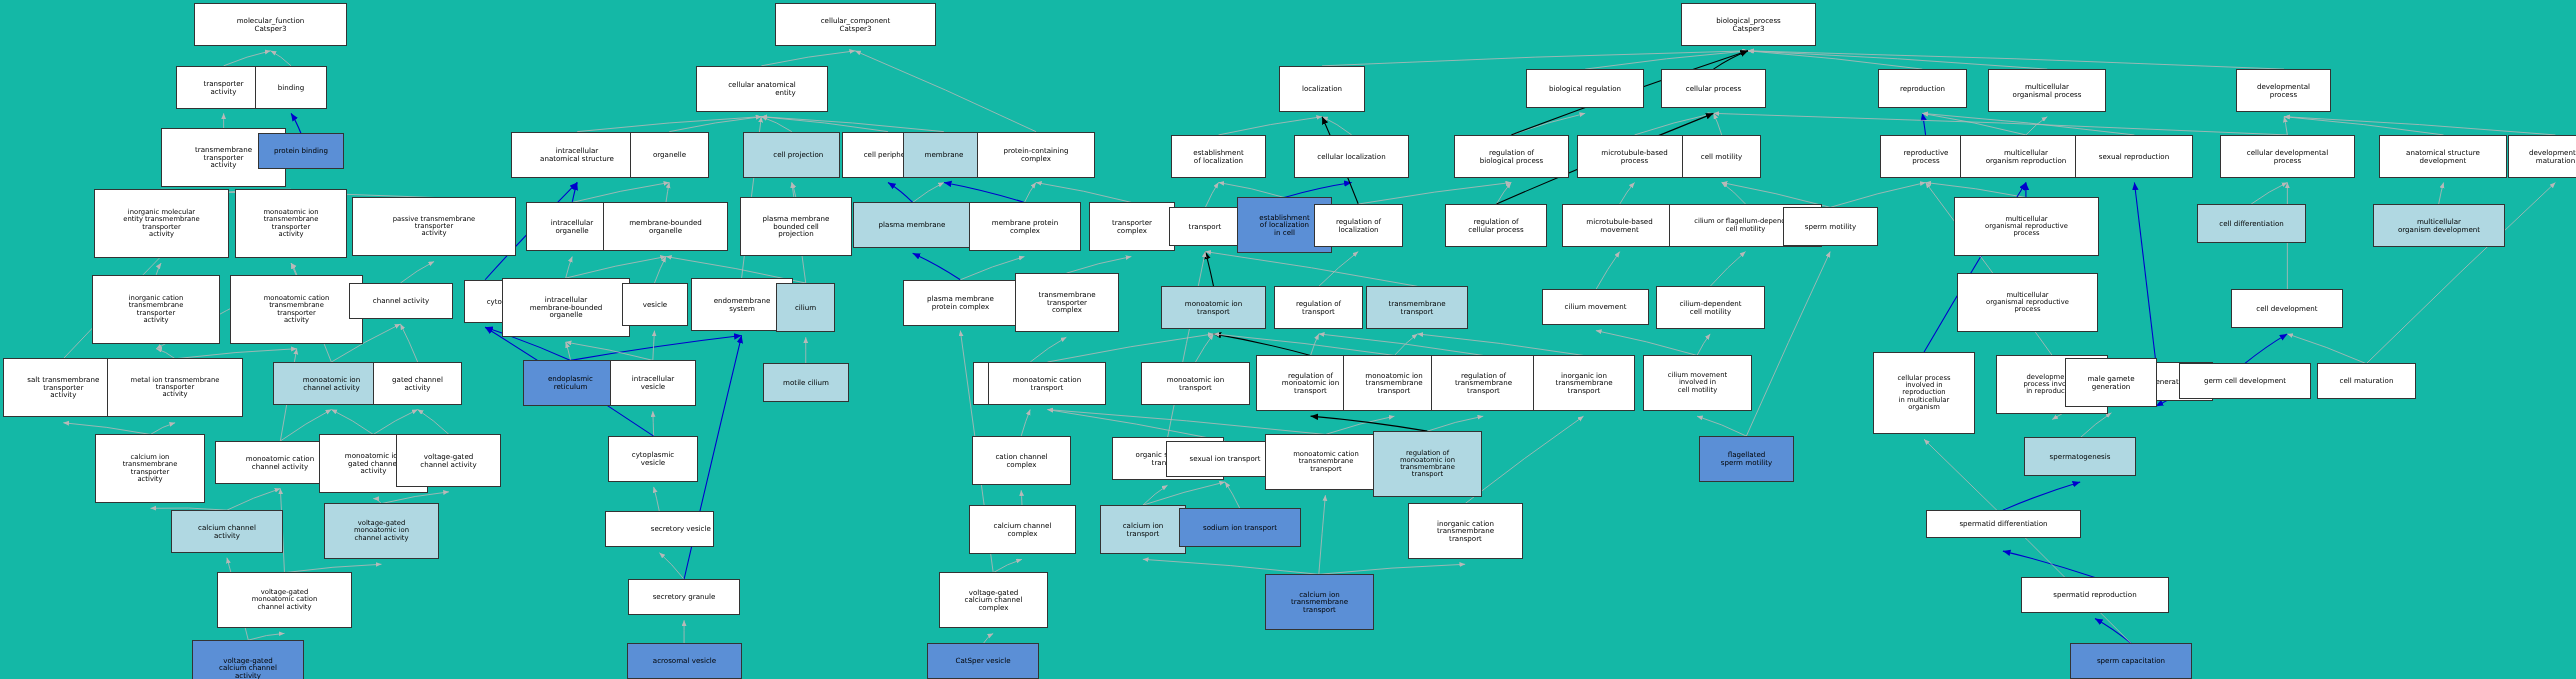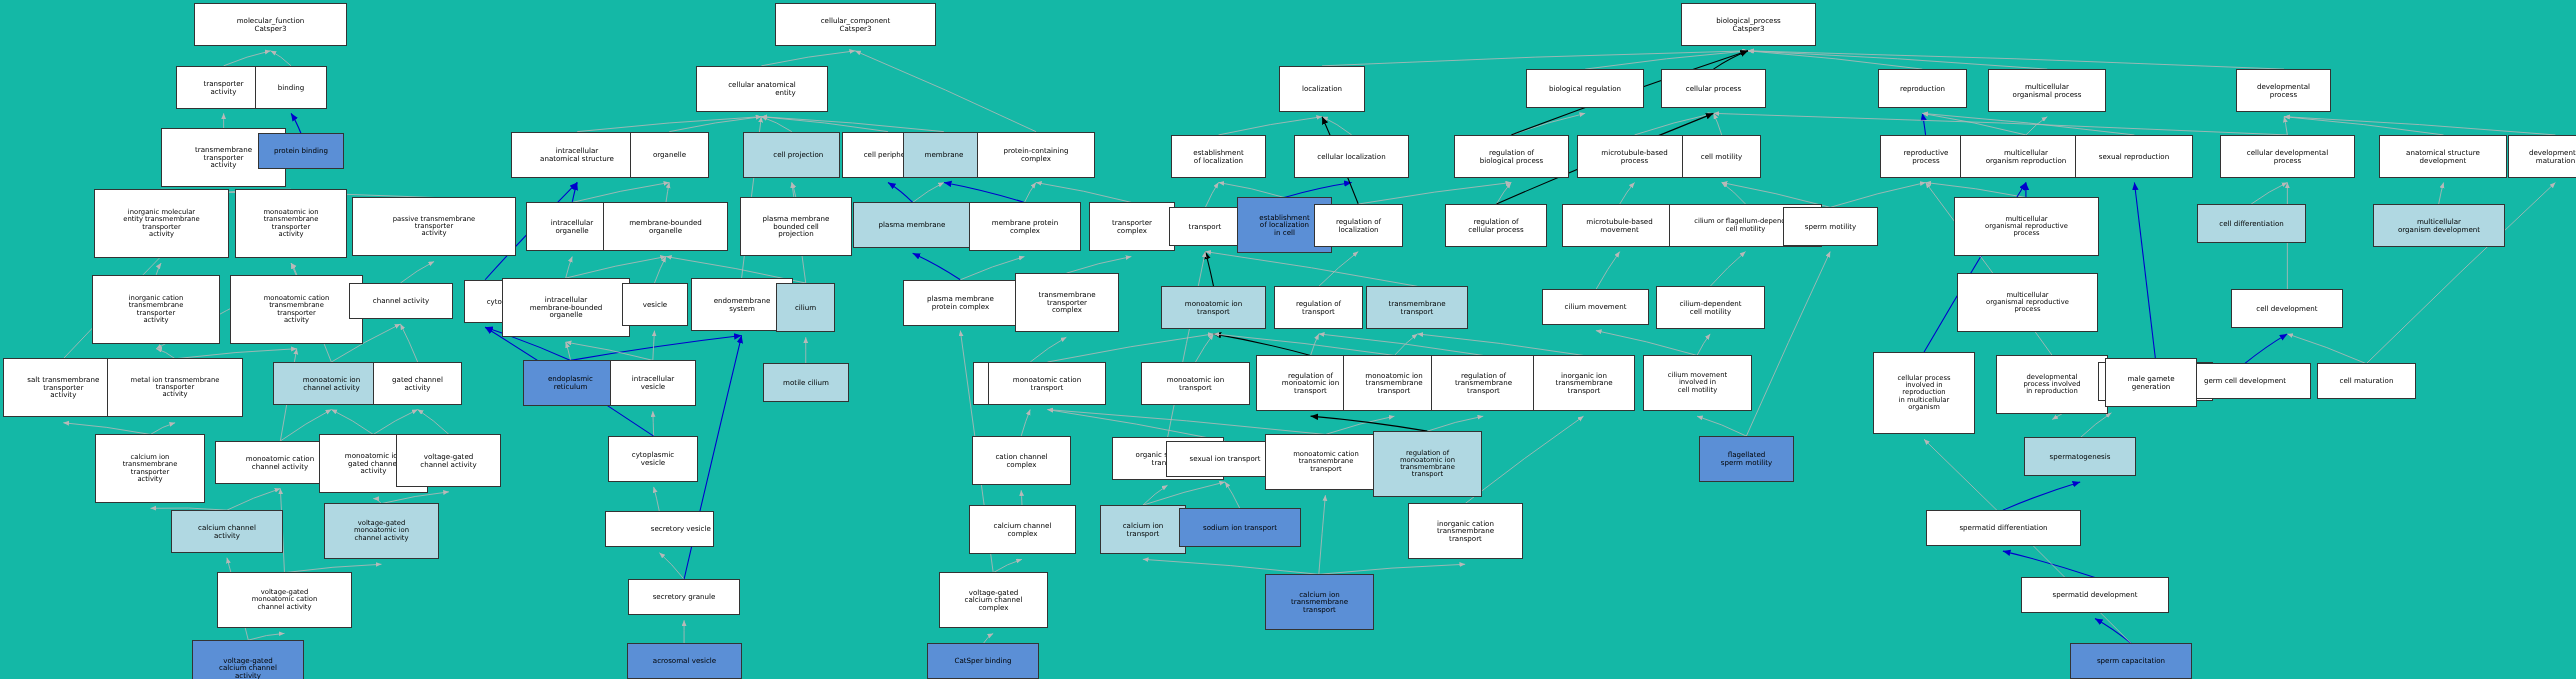--- a/index.html
+++ b/index.html
@@ -330,21 +330,21 @@
     <div class="node " style="left: 972px; top: 436px; width: 99px; height: 49px;">cation channel
 complex</div>
     <div class="node " style="left: 605px; top: 511px; width: 109px; height: 36px; padding-left: 44px;">secretory vesicle</div>
     <div class="node " style="left: 969px; top: 505px; width: 107px; height: 49px;">calcium channel
 complex</div>
     <div class="node " style="left: 628px; top: 579px; width: 112px; height: 36px;">secretory granule</div>
     <div class="node " style="left: 939px; top: 572px; width: 109px; height: 56px;">voltage-gated
 calcium channel
 complex</div>
     <div class="node darkblue" style="left: 627px; top: 643px; width: 115px; height: 36px;">acrosomal vesicle</div>
-    <div class="node darkblue" style="left: 927px; top: 643px; width: 112px; height: 36px;">CatSper binding</div>
+    <div class="node darkblue" style="left: 927px; top: 643px; width: 112px; height: 36px;">CatSper vesicle</div>
     <div class="node " style="left: 1681px; top: 3.3px; width: 135px; height: 43px;">biological_process
 Catsper3</div>
     <div class="node " style="left: 1279px; top: 66px; width: 86px; height: 46px;">localization</div>
     <div class="node " style="left: 1526px; top: 69px; width: 118px; height: 39px;">biological regulation</div>
     <div class="node " style="left: 1661px; top: 69px; width: 105px; height: 39px;">cellular process</div>
     <div class="node " style="left: 1878px; top: 69px; width: 89px; height: 39px;">reproduction</div>
     <div class="node " style="left: 1988px; top: 69px; width: 118px; height: 43px;">multicellular
 organismal process</div>
     <div class="node " style="left: 2236px; top: 69px; width: 95px; height: 43px;">developmental
 process</div>
@@ -403,21 +403,21 @@
 reproduction
 in multicellular
 organism</div>
     <div class="node " style="left: 1996px; top: 355px; width: 112px; height: 59px; font-size: 6.8px;">developmental
 process involved
 in reproduction</div>
     <div class="node " style="left: 2098px; top: 362px; width: 115px; height: 39px;">gamete generation</div>
     <div class="node " style="left: 2179px; top: 363px; width: 132px; height: 36px;">germ cell development</div>
     <div class="node " style="left: 2231px; top: 289px; width: 112px; height: 39px;">cell development</div>
     <div class="node " style="left: 2317px; top: 363px; width: 99px; height: 36px;">cell maturation</div>
-    <div class="node " style="left: 2065px; top: 358px; width: 92px; height: 49px; margin-left: 40px;">male gamete
+    <div class="node " style="left: 2065px; top: 358px; width: 92px; height: 49px;">male gamete
 generation</div>
     <div class="node " style="left: 988px; top: 362px; width: 118px; height: 43px;">monoatomic cation
 transport</div>
     <div class="node " style="left: 1141px; top: 362px; width: 109px; height: 43px;">monoatomic ion
 transport</div>
     <div class="node " style="left: 1256px; top: 355px; width: 109px; height: 56px;">regulation of
 monoatomic ion
 transport</div>
     <div class="node " style="left: 1343px; top: 355px; width: 102px; height: 56px;">monoatomic ion
 transmembrane
@@ -448,17 +448,17 @@
 transport</div>
     <div class="node " style="left: 1408px; top: 503px; width: 115px; height: 56px;">inorganic cation
 transmembrane
 transport</div>
     <div class="node lightblue" style="left: 1100px; top: 505px; width: 86px; height: 49px;">calcium ion
 transport</div>
     <div class="node darkblue" style="left: 1179px; top: 508px; width: 122px; height: 39px;">sodium ion transport</div>
     <div class="node darkblue" style="left: 1265px; top: 574px; width: 109px; height: 56px;">calcium ion
 transmembrane
 transport</div>
-    <div class="node " style="left: 1926px; top: 510px; width: 155px; height: 36px;">spermatid differentiation</div>
-    <div class="node " style="left: 2021px; top: 577px; width: 148px; height: 36px;">spermatid development</div>
+    <div class="node " style="left: 1926px; top: 510px; width: 155px; height: 28px;">spermatid differentiation</div>
+    <div class="node " style="left: 2021px; top: 577px; width: 148px; height: 36px;">spermatid reproduction</div>
     <div class="node darkblue" style="left: 2070px; top: 643px; width: 122px; height: 36px;">sperm capacitation</div>
   </div>
 
 
 </body></html>

